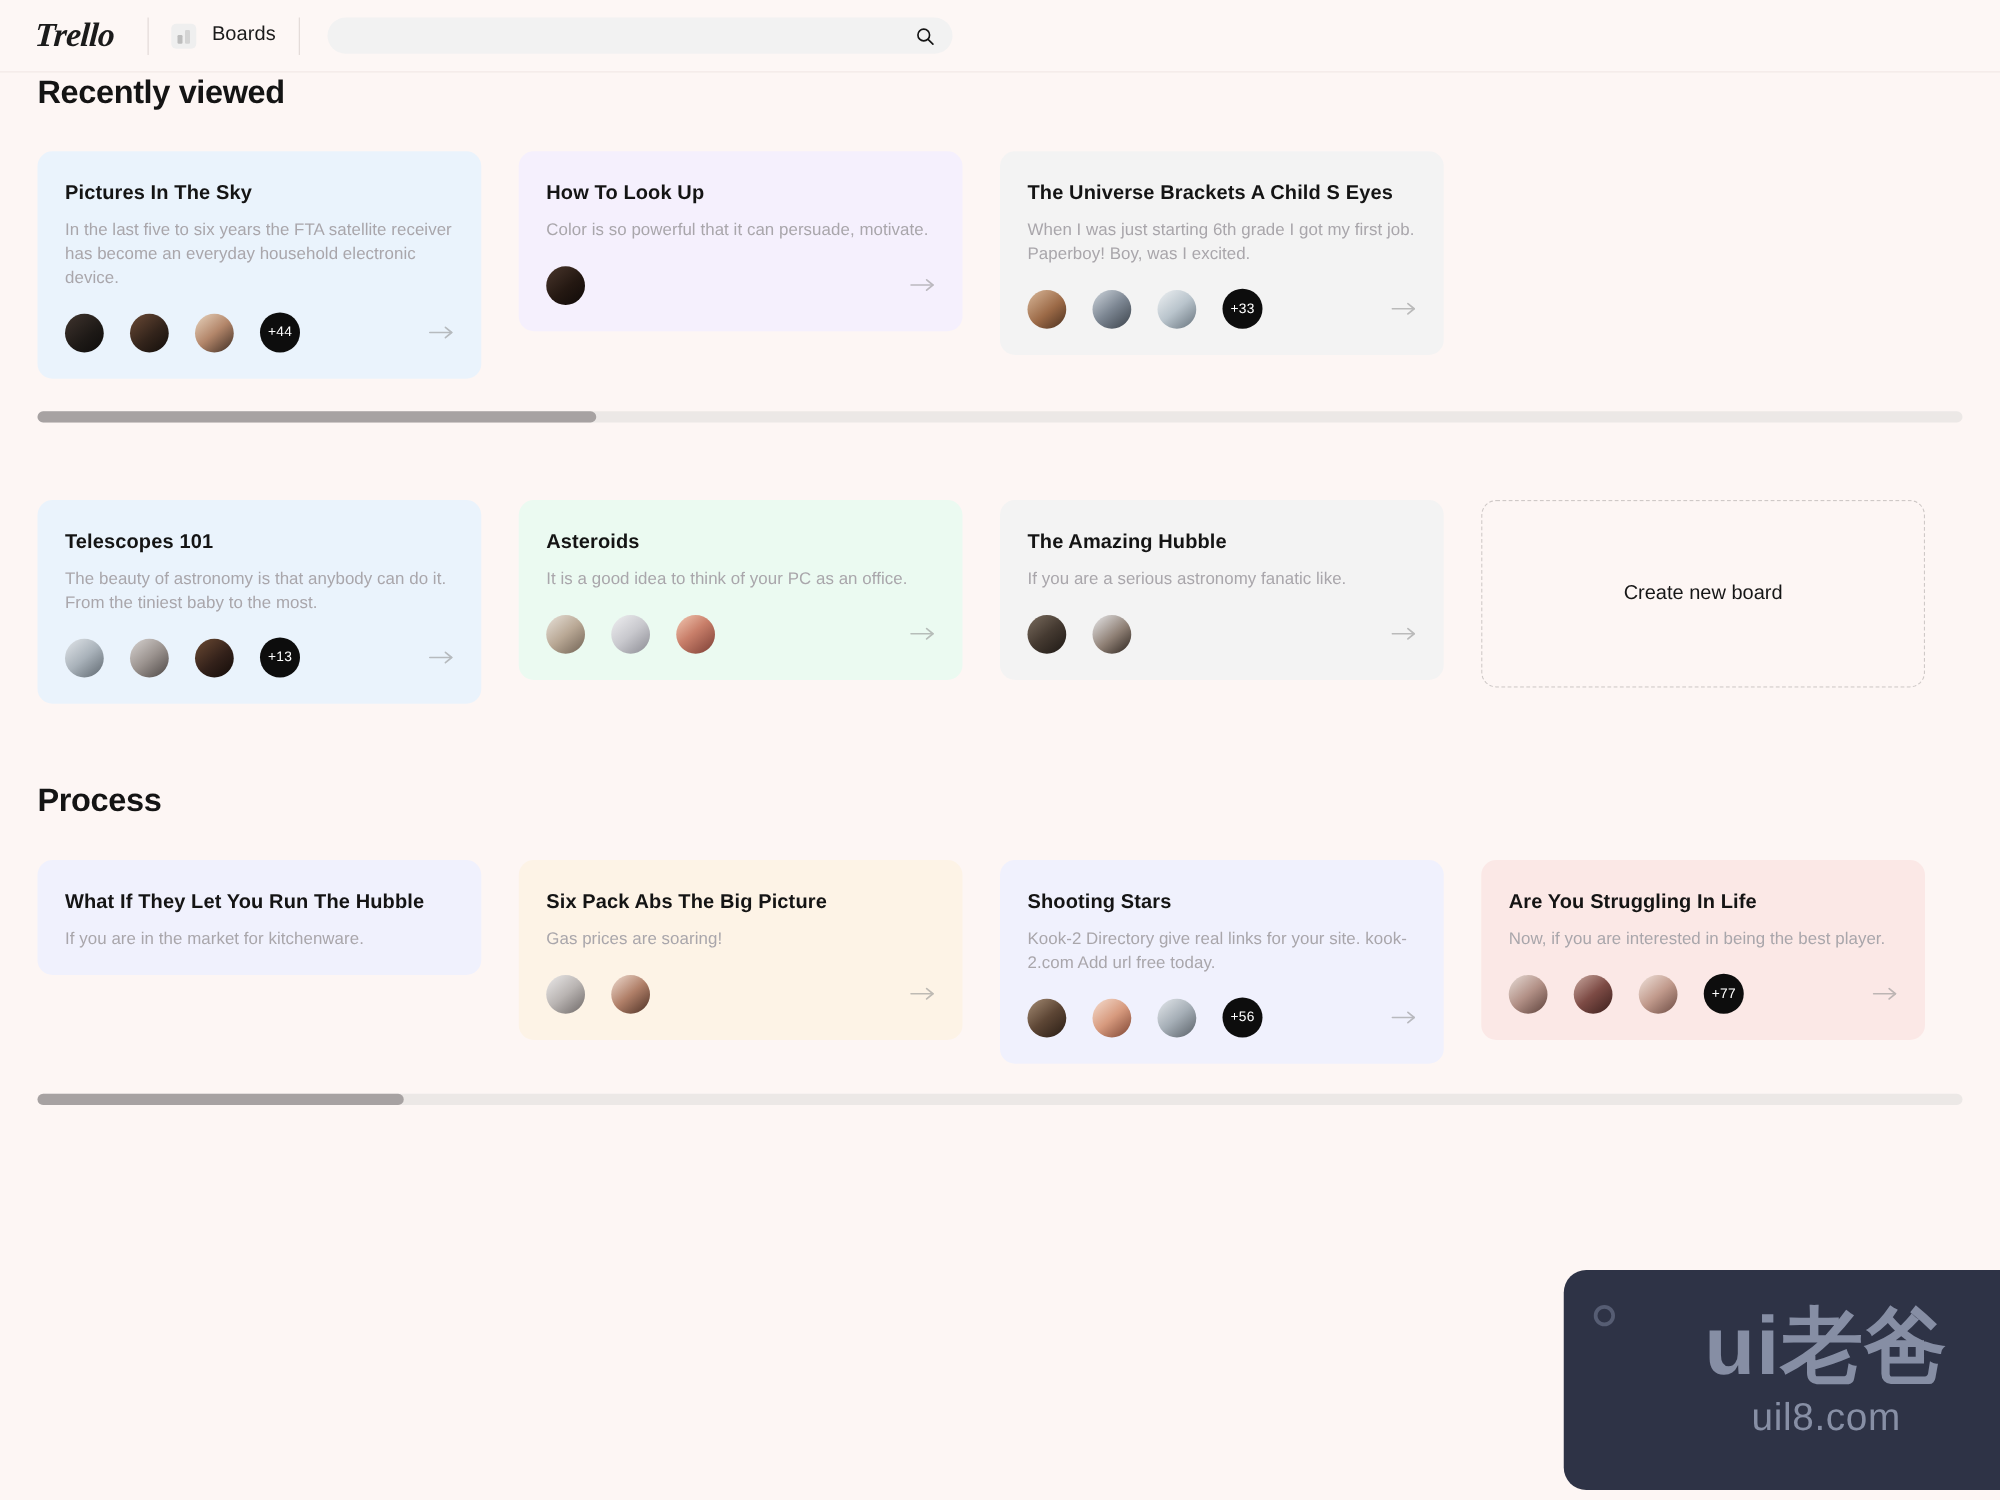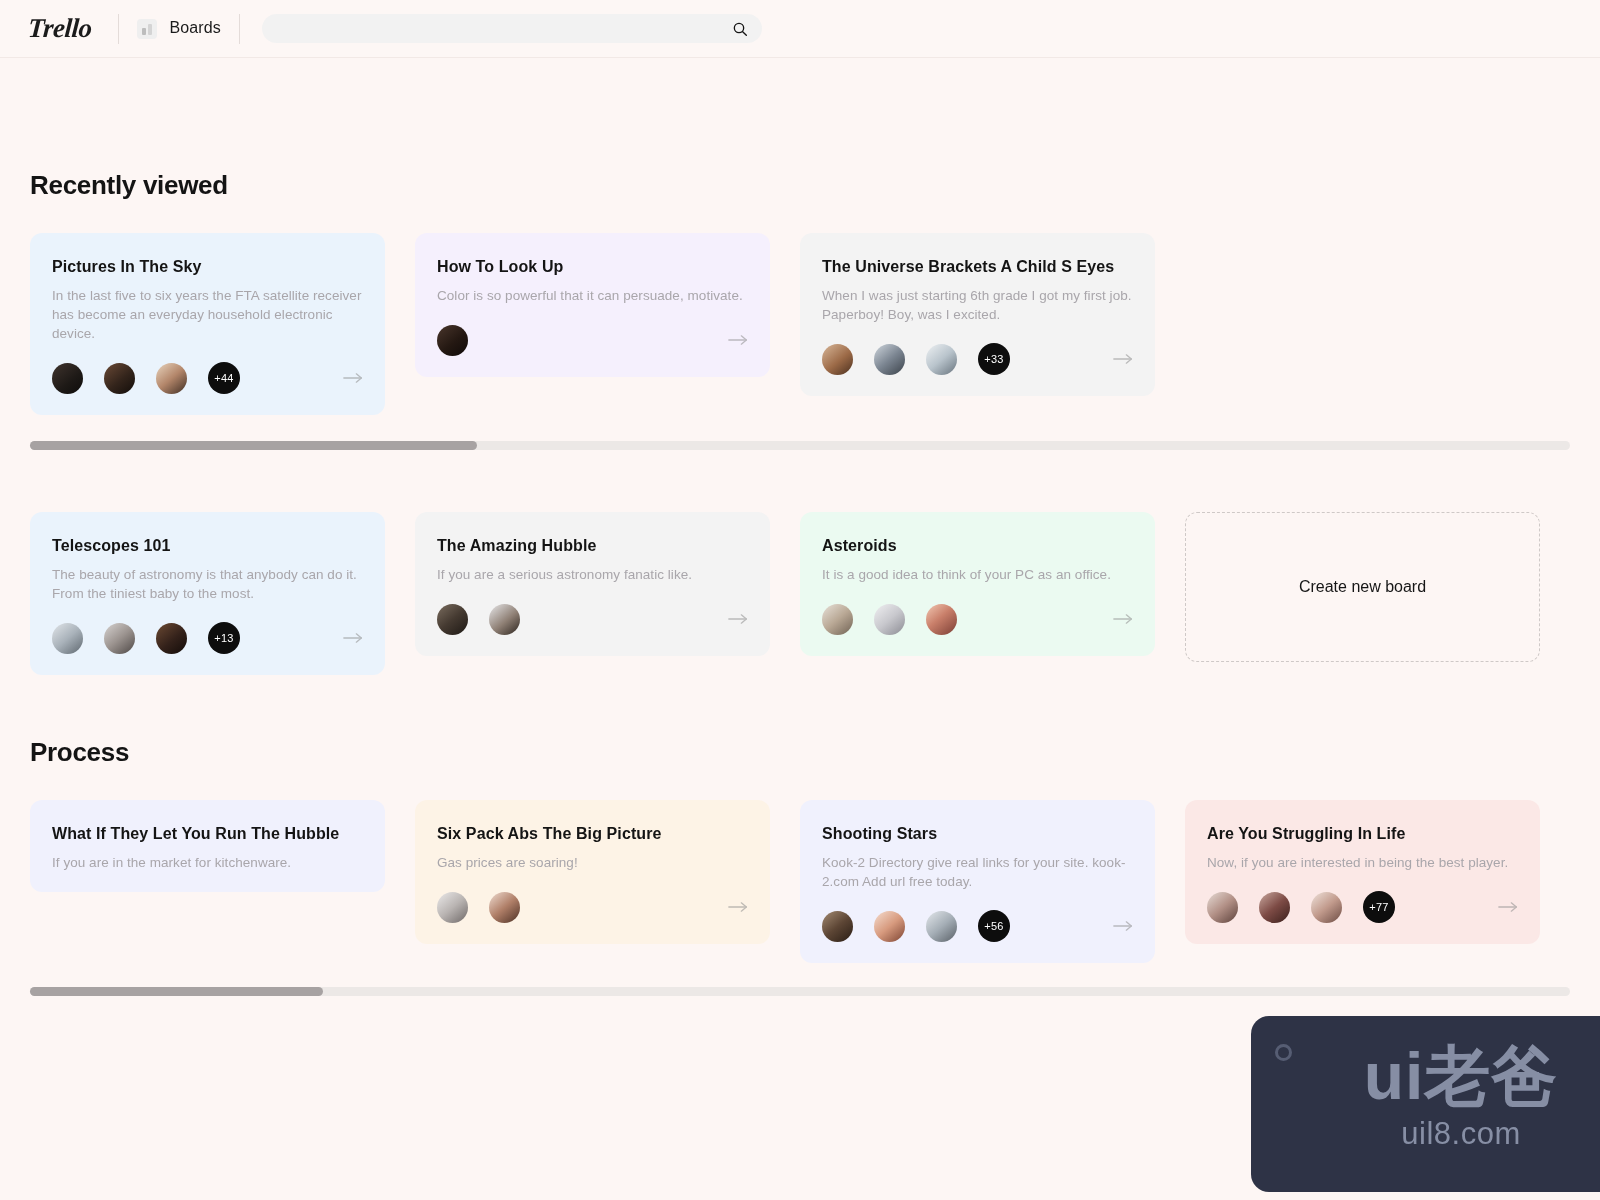--- a/index.html
+++ b/index.html
@@ -107,21 +107,21 @@
   
   .content { padding: 0 30px; }
 
   .section-title {
     font-size: 26px;
     font-weight: 700;
     color: #141414;
     letter-spacing: -0.3px;
   }
 
-  .sec-recent   { margin-top: 112px; }
+  .sec-recent   { }
   .sec-new      { margin-top: 62px; }
   .sec-process  { margin-top: 62px; }
 
   .cards-row {
     display: flex;
     gap: 30px;
     margin-top: 32px;
     align-items: flex-start;
   }
 
@@ -356,43 +356,43 @@
             <div class="av" style="background-image:linear-gradient(140deg,#6c4a33 0%,#33211a 55%,#120b08 100%);"></div>
             <div class="av-more">+13</div>
           </div>
           <svg class="arrow" viewBox="0 0 24 12" fill="none" stroke="#8c8c8c" stroke-width="1.6">
             <line x1="1" y1="6" x2="22" y2="6" stroke-linecap="round"></line>
             <polyline points="16,1 22,6 16,11" stroke-linecap="round" stroke-linejoin="round"></polyline>
           </svg>
         </div>
       </div>
 
+      <div class="card" style="background:#ebfaf1;">
+        <div class="card-h">Asteroids</div>
+        <div class="card-d">It is a good idea to think of your PC as an office.</div>
+        <div class="card-foot">
+          <div class="avatars">
+            <div class="av" style="background-image:linear-gradient(140deg,#e8e2da 0%,#b9a895 50%,#6f6153 100%);"></div>
+            <div class="av" style="background-image:linear-gradient(140deg,#f0f0f2 0%,#c8c8cd 50%,#8a8a92 100%);"></div>
+            <div class="av" style="background-image:linear-gradient(140deg,#f3c9b4 0%,#c97f6a 45%,#7a3d34 100%);"></div>
+          </div>
+          <svg class="arrow" viewBox="0 0 24 12" fill="none" stroke="#8c8c8c" stroke-width="1.6">
+            <line x1="1" y1="6" x2="22" y2="6" stroke-linecap="round"></line>
+            <polyline points="16,1 22,6 16,11" stroke-linecap="round" stroke-linejoin="round"></polyline>
+          </svg>
+        </div>
+      </div>
+
       <div class="card" style="background:#f3f3f3;">
         <div class="card-h">The Amazing Hubble</div>
         <div class="card-d">If you are a serious astronomy fanatic like.</div>
         <div class="card-foot">
           <div class="avatars">
             <div class="av" style="background-image:linear-gradient(140deg,#7b6d5f 0%,#453a31 50%,#1d1814 100%);"></div>
             <div class="av" style="background-image:linear-gradient(140deg,#e8e8ea 0%,#8e7f74 55%,#2b231d 100%);"></div>
-          </div>
-          <svg class="arrow" viewBox="0 0 24 12" fill="none" stroke="#8c8c8c" stroke-width="1.6">
-            <line x1="1" y1="6" x2="22" y2="6" stroke-linecap="round"></line>
-            <polyline points="16,1 22,6 16,11" stroke-linecap="round" stroke-linejoin="round"></polyline>
-          </svg>
-        </div>
-      </div>
-
-      <div class="card" style="background:#ebfaf1;">
-        <div class="card-h">Asteroids</div>
-        <div class="card-d">It is a good idea to think of your PC as an office.</div>
-        <div class="card-foot">
-          <div class="avatars">
-            <div class="av" style="background-image:linear-gradient(140deg,#e8e2da 0%,#b9a895 50%,#6f6153 100%);"></div>
-            <div class="av" style="background-image:linear-gradient(140deg,#f0f0f2 0%,#c8c8cd 50%,#8a8a92 100%);"></div>
-            <div class="av" style="background-image:linear-gradient(140deg,#f3c9b4 0%,#c97f6a 45%,#7a3d34 100%);"></div>
           </div>
           <svg class="arrow" viewBox="0 0 24 12" fill="none" stroke="#8c8c8c" stroke-width="1.6">
             <line x1="1" y1="6" x2="22" y2="6" stroke-linecap="round"></line>
             <polyline points="16,1 22,6 16,11" stroke-linecap="round" stroke-linejoin="round"></polyline>
           </svg>
         </div>
       </div>
 
       <div class="create-card">
         <span>Create new board</span>

